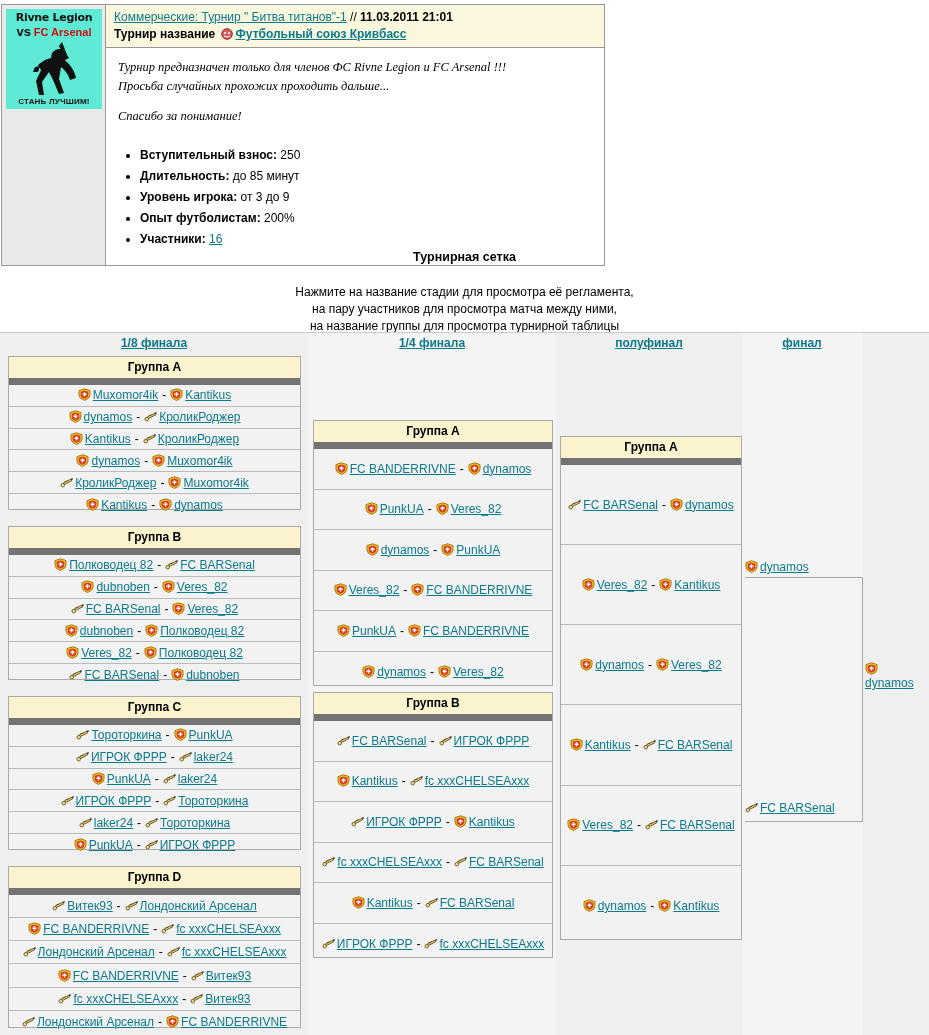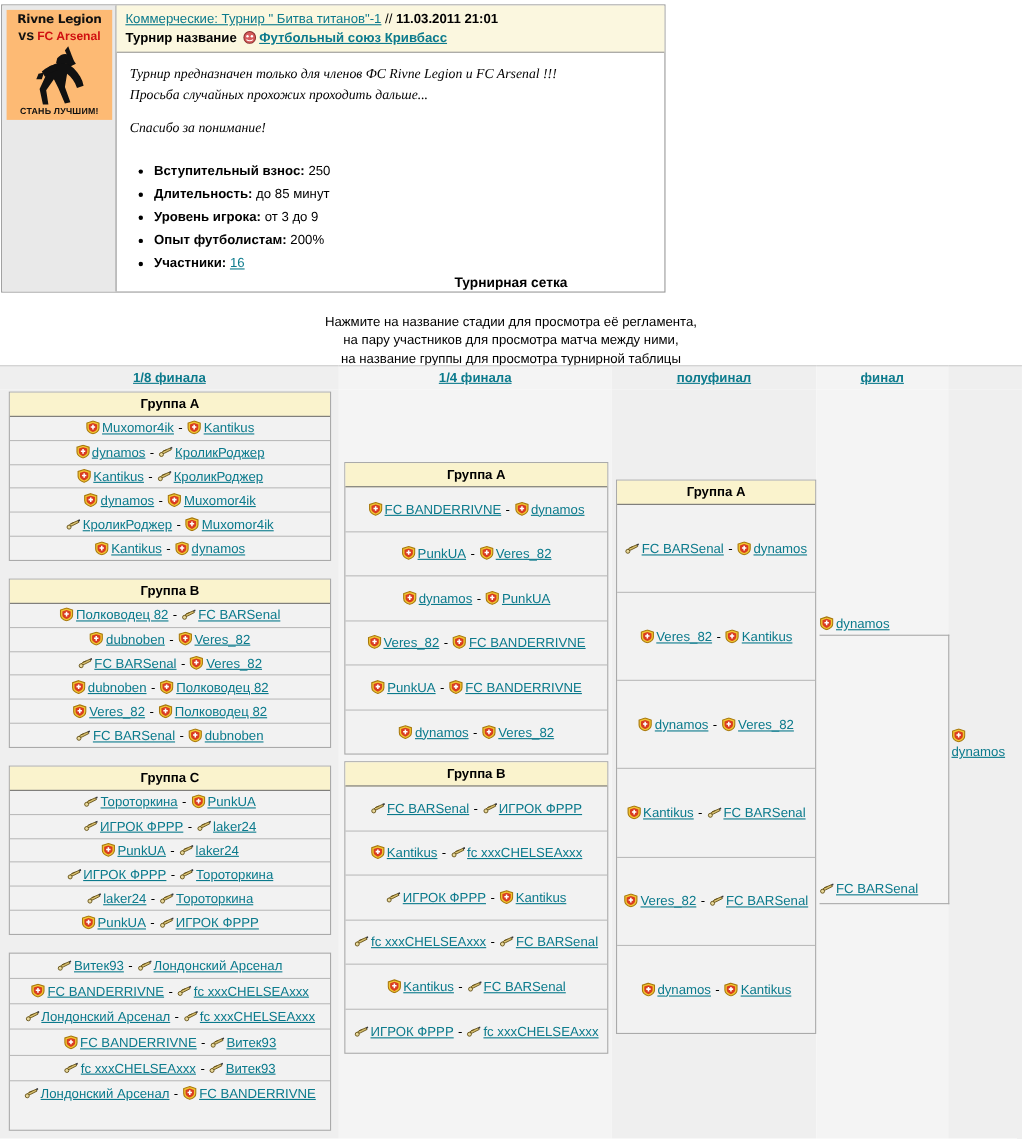--- a/index.html
+++ b/index.html
@@ -7,21 +7,21 @@
        width:929px;height:1035px;position:relative;overflow:hidden;}
 
   a{color:#0b7a8c;text-decoration:underline;}
 
   
   .header-card{position:absolute;left:1px;top:4px;width:604px;border:1px solid #999;
      background:#fff;box-sizing:border-box;}
   .hdr-top{display:flex;align-items:stretch;}
   .logo-cell{width:104px;min-width:104px;background:#e9e9e9;border-right:1px solid #999;
      box-sizing:border-box;padding:4px;}
-  .logo-img{width:96px;height:100px;background:#fdba74;position:relative;overflow:hidden;
+  .logo-img{width:96px;height:100px;background:#5eead4;position:relative;overflow:hidden;
      display:block;}
   .logo-l1{position:absolute;left:0;right:0;top:2px;text-align:center;
      font-family:"DejaVu Sans",sans-serif;font-weight:bold;font-size:11px;color:#111;letter-spacing:-.3px;}
   .logo-l2{position:absolute;left:0;right:0;top:15px;text-align:center;font-size:10px;color:#111;font-weight:bold;}
   .logo-l2 .vs{color:#111;font-size:13px;}
   .logo-l2 .fc{color:#d01010;font-size:11px;}
   .logo-l3{position:absolute;left:0;right:0;bottom:3px;text-align:center;
      font-weight:bold;font-size:8px;color:#111;letter-spacing:.2px;}
   .horse{position:absolute;left:50%;top:30px;transform:translateX(-50%);}
   .hdr-right{flex:1;}
@@ -41,21 +41,21 @@
   .hint{position:absolute;left:0;right:0;top:284px;text-align:center;font-size:12px;line-height:1.42;}
 
   
   .bracket{position:absolute;left:0;top:332px;width:929px;height:703px;}
   .colhead{position:absolute;top:0;height:22px;background:#efefef;border-top:1px solid #ccc;
      text-align:center;font-weight:bold;font-size:12px;line-height:20px;box-sizing:border-box;}
   .colbg{position:absolute;top:22px;bottom:0;background:#efefef;}
   .colbg.alt{background:#f4f4f4;}
 
   .grp{position:absolute;border:1px solid #aaa;background:#f2f2f2;box-sizing:border-box;}
-  .grp-title{background:#faf3cd;border-bottom:1px solid #737373;text-align:center;font-weight:bold;
+  .grp-title{background:#faf3cd;border-bottom:7px solid #737373;text-align:center;font-weight:bold;
      font-size:12px;height:21px;line-height:21px;}
   .match{border-bottom:1px solid #bbb;text-align:center;font-size:12px;
      display:flex;align-items:center;justify-content:center;box-sizing:border-box;}
   .match:last-child{border-bottom:none;}
   .dash{padding:0 4px;color:#000;}
   .ico{display:inline-block;width:13px;height:13px;vertical-align:-2px;margin-right:2px;}
 
   
   .kcell{position:absolute;box-sizing:border-box;font-size:12px;}
   .kline-box{position:absolute;border:1px solid #aaa;box-sizing:border-box;}
@@ -402,20 +402,21 @@
         <span class="dash">-</span>
         <span><svg class="ico" width="15" height="13" viewBox="0 0 15 13">
             <path d="M1.5 9.5 L5 6 l7.5 -3.2 1 1.8 -7 3.6 z" fill="#d8c070" stroke="#5d4a10" stroke-width=".9"></path>
             <circle cx="3.2" cy="9.6" r="2.1" fill="#e8d89a" stroke="#5d4a10" stroke-width=".9"></circle>
             <path d="M12.3 2.2 L14.4 1.4 L14.9 3.1 L12.9 3.9 z" fill="#3a3a3a"></path>
             <path d="M4.8 6.2 L8.5 4.6" stroke="#5d4a10" stroke-width=".8"></path>
           </svg><a href="#">ИГРОК ФРРР</a></span>
       </div>
     </div>
   <div class="grp" style="left:8px;top:534px;width:293px;height:162px;">
+      <div class="grp-title"><a href="#" style="color: rgb(0, 0, 0); text-decoration: none;">Группа D</a></div>
       <div class="match" style="height: 23.1667px;">
         <span><svg class="ico" width="15" height="13" viewBox="0 0 15 13">
             <path d="M1.5 9.5 L5 6 l7.5 -3.2 1 1.8 -7 3.6 z" fill="#d8c070" stroke="#5d4a10" stroke-width=".9"></path>
             <circle cx="3.2" cy="9.6" r="2.1" fill="#e8d89a" stroke="#5d4a10" stroke-width=".9"></circle>
             <path d="M12.3 2.2 L14.4 1.4 L14.9 3.1 L12.9 3.9 z" fill="#3a3a3a"></path>
             <path d="M4.8 6.2 L8.5 4.6" stroke="#5d4a10" stroke-width=".8"></path>
           </svg><a href="#">Витек93</a></span>
         <span class="dash">-</span>
         <span><svg class="ico" width="15" height="13" viewBox="0 0 15 13">
             <path d="M1.5 9.5 L5 6 l7.5 -3.2 1 1.8 -7 3.6 z" fill="#d8c070" stroke="#5d4a10" stroke-width=".9"></path>

